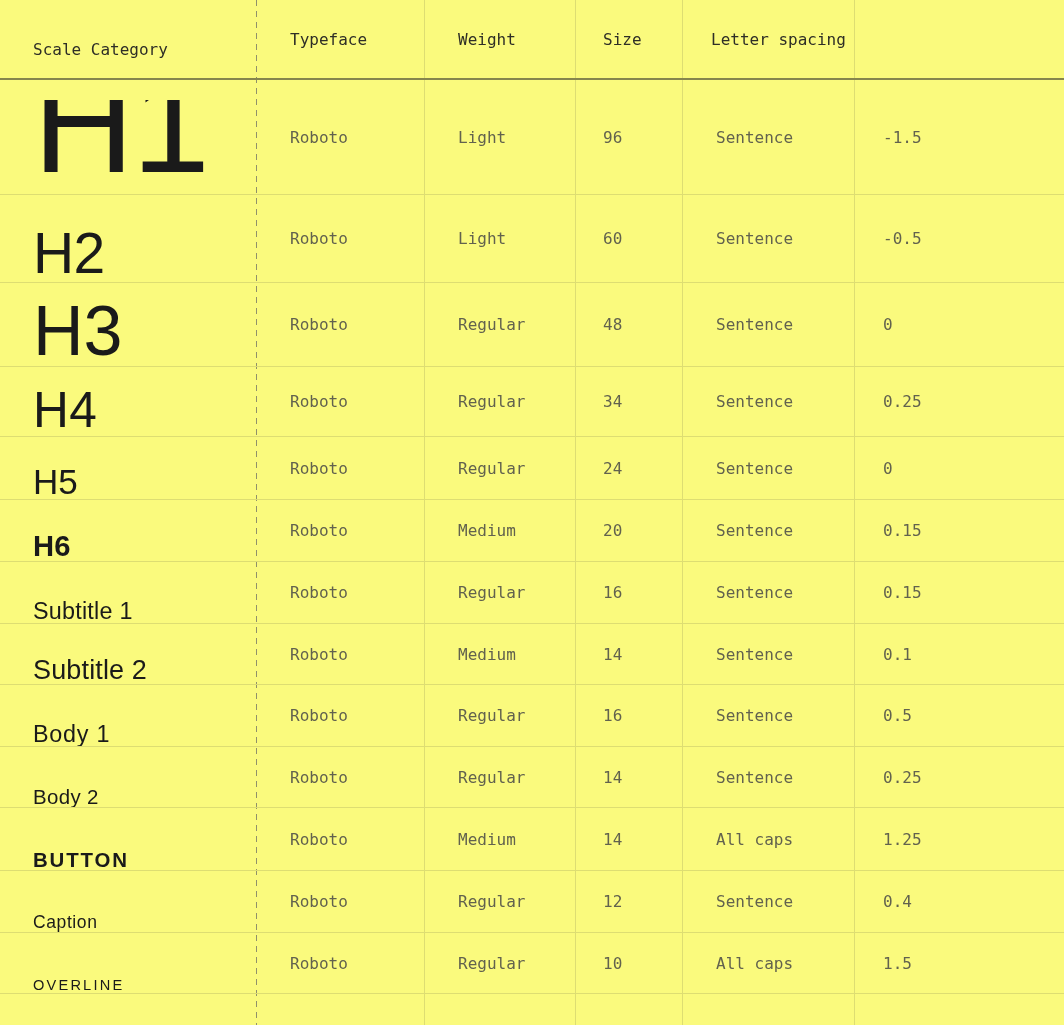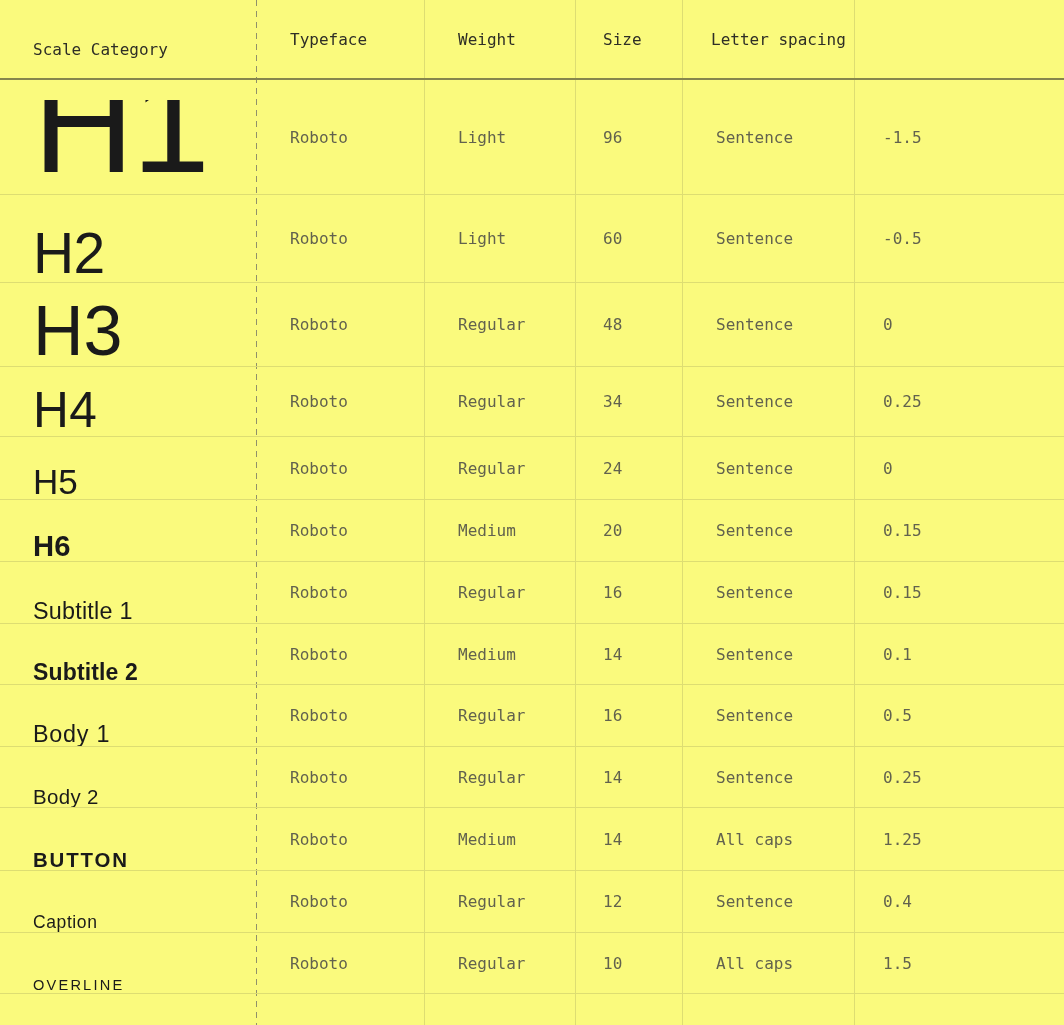--- a/index.html
+++ b/index.html
@@ -232,21 +232,21 @@
     <div class="cell c5">
           <span>Sentence</span>
         </div>
     <div class="cell c6">
           <span>0.15</span>
         </div>
   </div>
 
   <div class="row body-row" style="height: 61px;">
     <div class="cell c1 label-cell">
-          <span class="category-label" style="font-size: 23px; font-weight: 700; letter-spacing: 0.146px;">Subtitle 2</span>
+          <span class="category-label" style="font-size: 27px; font-weight: 400; letter-spacing: 0.146px;">Subtitle 2</span>
         </div>
     <div class="cell c2">
           <span>Roboto</span>
         </div>
     <div class="cell c3">
           <span>Medium</span>
         </div>
     <div class="cell c4">
           <span>14</span>
         </div>

